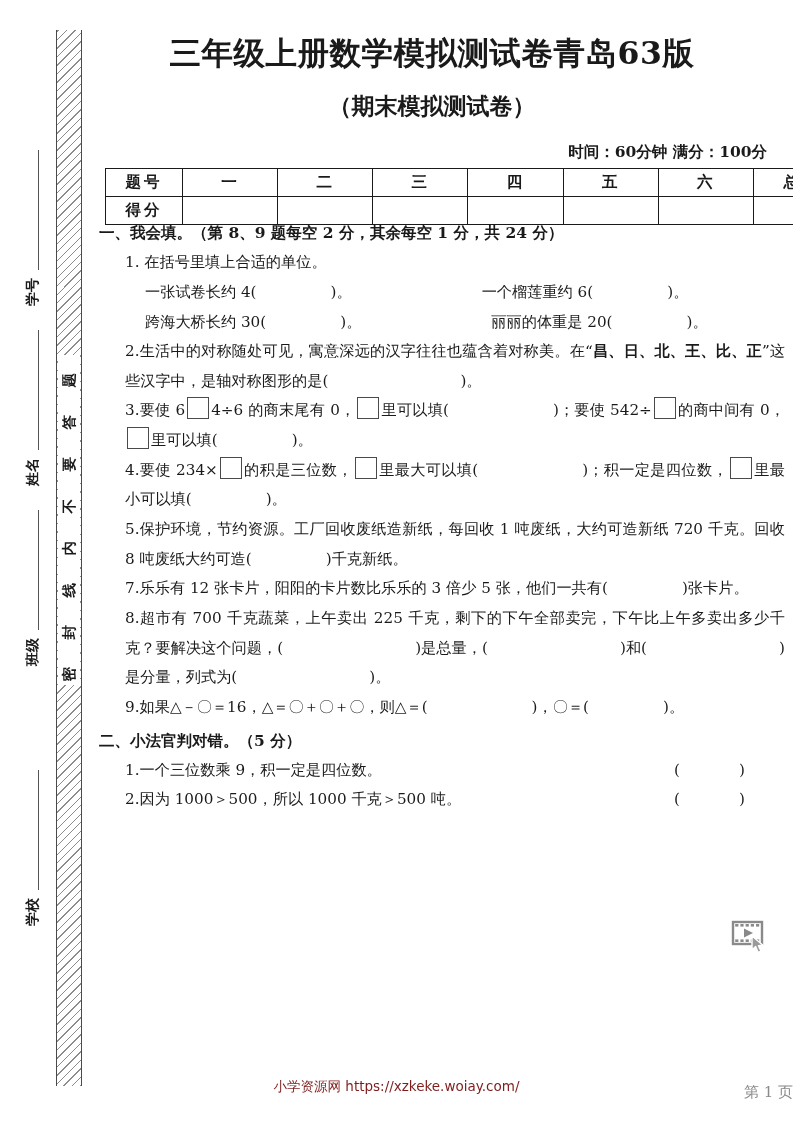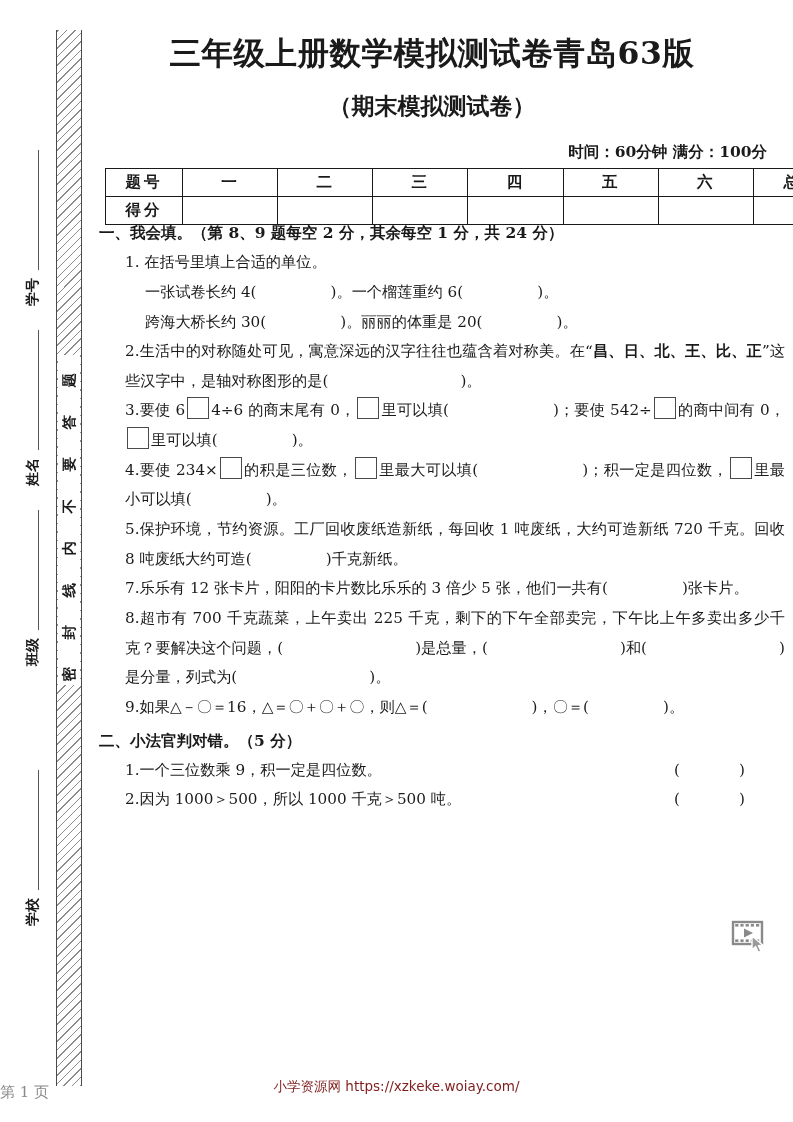--- a/index.html
+++ b/index.html
@@ -166,20 +166,21 @@
     background: #fff;
   }
   .gap-m { display: inline-block; width: 74px; }
   .gap-l { display: inline-block; width: 104px; }
   .gap-xl { display: inline-block; width: 132px; }
   .tfbox { float: right; letter-spacing: 22px; padding-right: 18px; }
 
   .row2 {
     display: flex;
     justify-content: flex-start;
+    gap: 130px;
     padding-left: 46px;
     font-size: 15.2px;
     line-height: 1.95;
   }
 
   
   #video-icon {
     position: absolute;
     right: 22px;
     top: 917px;
@@ -195,21 +196,21 @@
     text-align: center;
     font-size: 13.5px;
     color: #7f1d1d;
     font-family: "DejaVu Sans", "Liberation Sans", sans-serif;
     white-space: nowrap;
   }
   #page-number {
     position: absolute;
     left: 0; top: 1083px;
     width: 793px;
-    text-align: left;
+    text-align: right;
     font-size: 15px;
     color: #8a8a8a;
     white-space: nowrap;
   }
 </style>
 </head>
 <body>
 
 <div id="seal-column">
   <div class="seal-hatch"></div>

